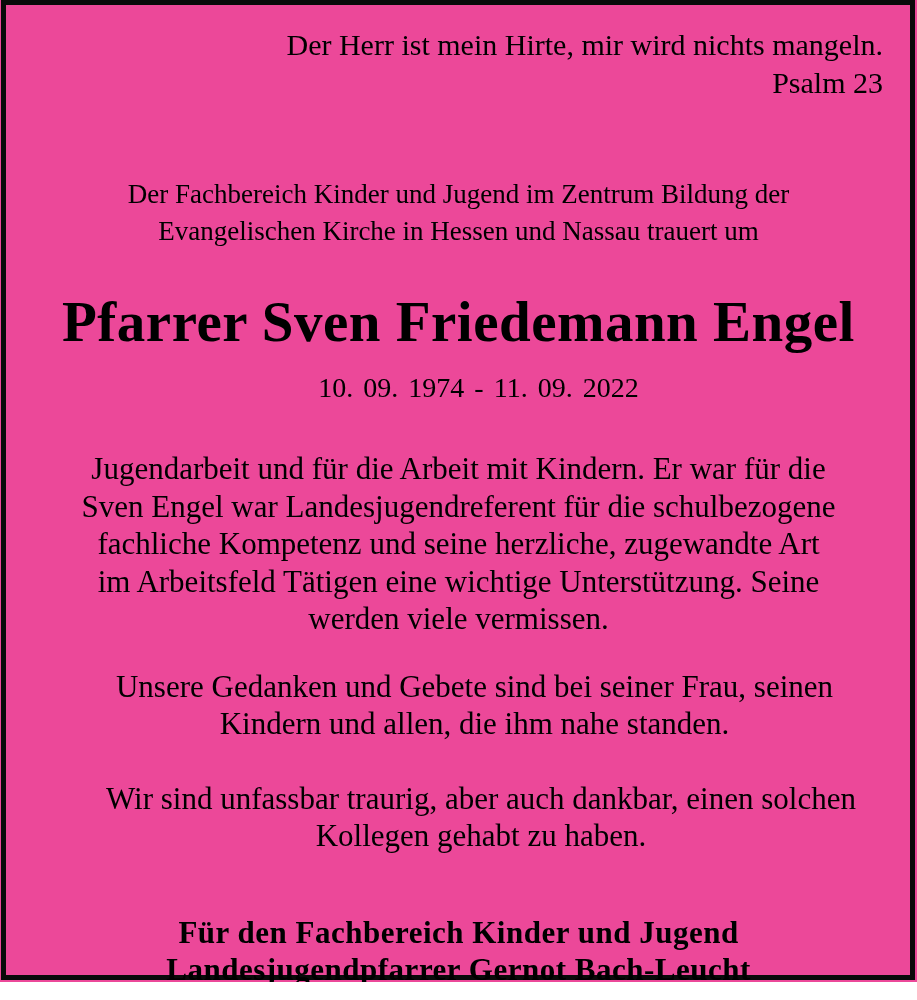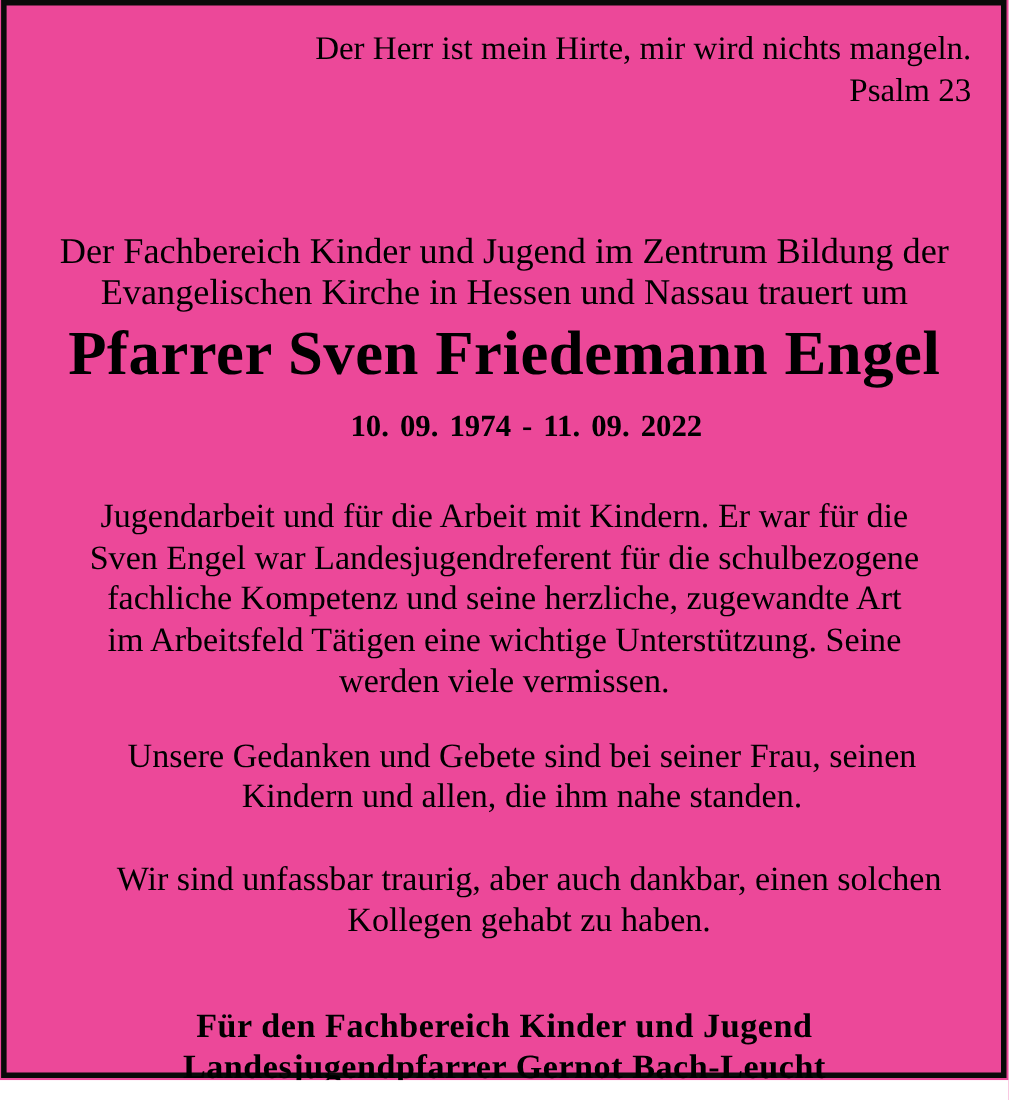--- a/index.html
+++ b/index.html
@@ -35,35 +35,34 @@
   .quote-block {
     top: 26px;
     right: 34px;
     left: 6px;
     text-align: right;
     font-size: 30px;
     line-height: 38px;
   }
   .intro-block {
     top: 176px;
-    font-size: 33px;
+    font-size: 27px;
     line-height: 37px;
-    margin-top: 35px;
   }
   .name-block {
     top: 290px;
     font-size: 57px;
     font-weight: bold;
     letter-spacing: 0.5px;
     line-height: 64px;
   }
   .dates-block {
     top: 372px;
     font-size: 28px;
-    font-weight: bold;
+    font-weight: normal;
     line-height: 32px;
     word-spacing: 3px;
     padding-left: 40px;
   }
   .para1-block {
     top: 450px;
     font-size: 31px;
     line-height: 37.5px;
   }
   .para2-block {

